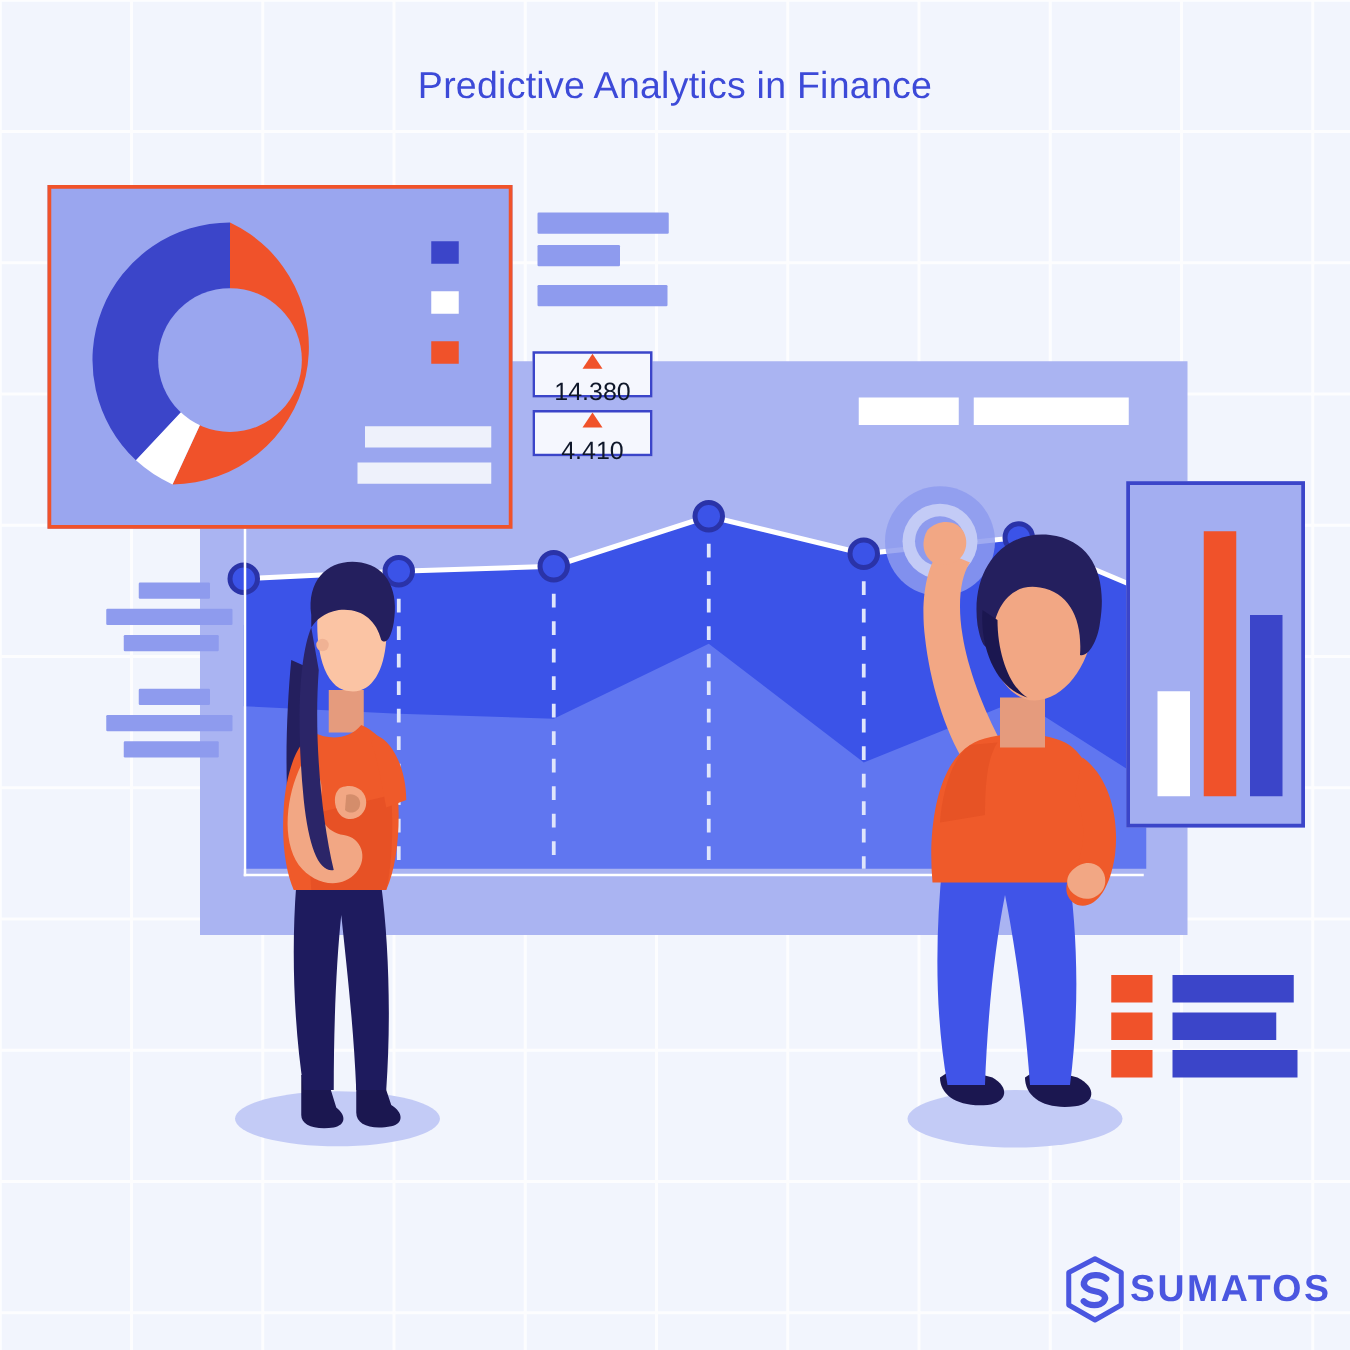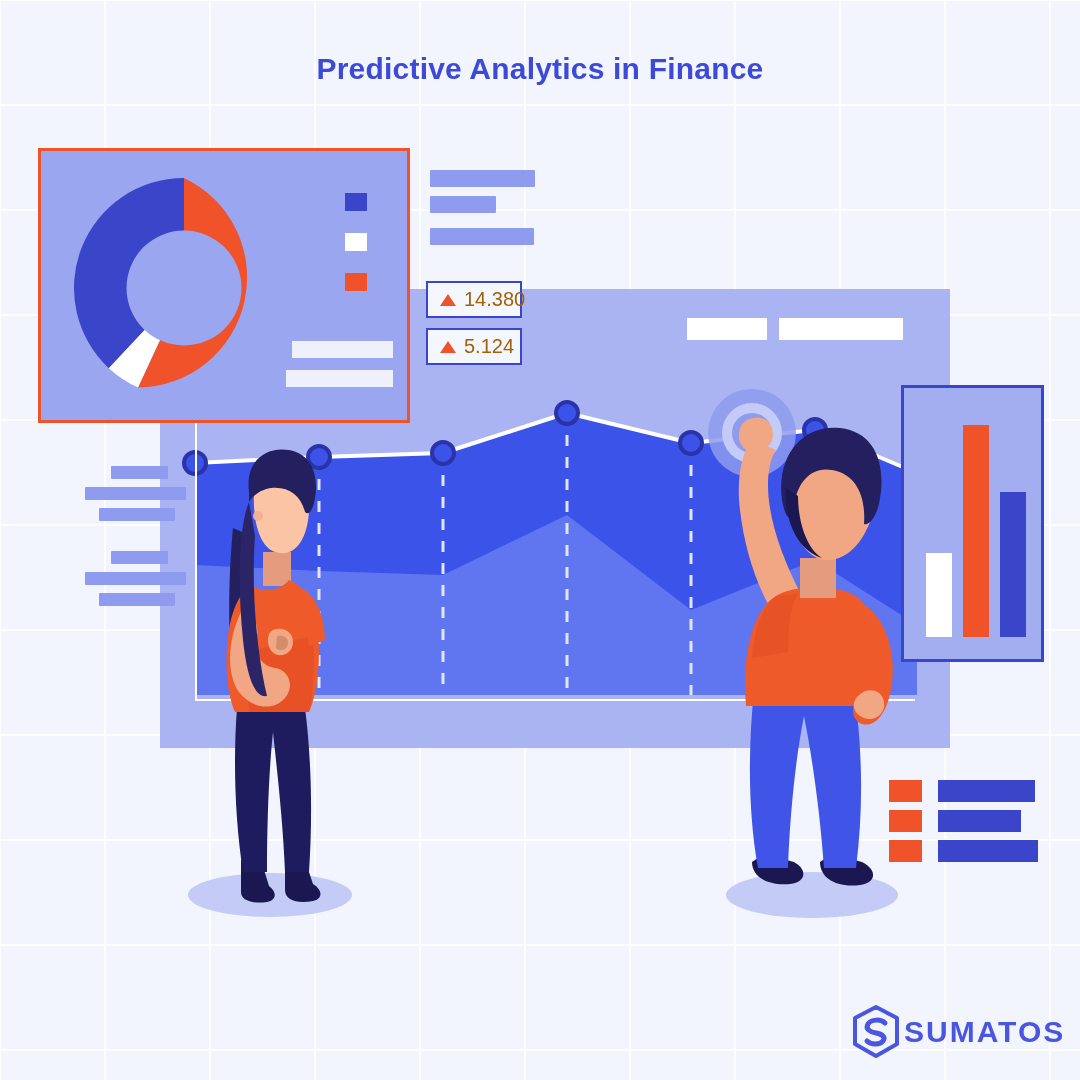--- a/index.html
+++ b/index.html
@@ -18,21 +18,21 @@
       linear-gradient(to bottom,#ffffff 0,#ffffff 2px,transparent 2px);
     background-size:105px 105px;
     background-position:-1px -1px;
     opacity:.85;
   }
 
   
   #title{
     position:absolute;left:0;right:0;top:52px;
     text-align:center;
-    font-size:30px;font-weight:bold;letter-spacing:.2px;
+    font-size:30px;font-weight:normal;letter-spacing:.2px;
     color:#3d4ad8;
   }
 
   
   .abs{position:absolute;}
 
   
   #main-panel{
     position:absolute;left:160px;top:289px;width:790px;height:459px;
     background:#aab4f2;
@@ -51,21 +51,21 @@
   }
   #donut-wrap{position:absolute;left:18px;top:12px;width:250px;height:250px;}
   .legend-sw{position:absolute;width:22px;height:18px;}
   .legend-ph{position:absolute;height:17px;background:#eef1fb;}
 
   
   .kpi{
     position:absolute;background:#f5f7fe;border:2px solid #3b45c9;
     box-sizing:border-box;display:flex;align-items:center;gap:8px;
     padding:0 12px;height:37px;width:96px;
-    font-size:20px;color:#a16207;font-weight:500;
+    font-size:20px;color:#0f172a;font-weight:500;flex-direction:column;
   }
   .kpi .tri{
     width:0;height:0;flex:0 0 auto;
     border-left:8px solid transparent;border-right:8px solid transparent;
     border-bottom:12px solid #f0522a;
   }
   .kpi .val{flex:1;text-align:right;white-space:nowrap;}
 
   
   #bar-card{
@@ -153,21 +153,21 @@
   <div class="dec-top" style="left:430px;top:170px;width:105px;"></div>
   <div class="dec-top" style="left:430px;top:196px;width:66px;"></div>
   <div class="dec-top" style="left:430px;top:228px;width:104px;"></div>
 
   <div class="kpi" style="left:426px;top:281px;">
     <span class="tri"></span>
     <span class="val">14.380</span>
   </div>
   <div class="kpi" style="left:426px;top:328px;">
     <span class="tri"></span>
-    <span class="val">5.124</span>
+    <span class="val">4.410</span>
   </div>
 
   <div class="dec" style="left:111px;top:466px;width:57px;"></div>
   <div class="dec" style="left:85px;top:487px;width:101px;"></div>
   <div class="dec" style="left:99px;top:508px;width:76px;"></div>
 
   <div class="dec" style="left:111px;top:551px;width:57px;"></div>
   <div class="dec" style="left:85px;top:572px;width:101px;"></div>
   <div class="dec" style="left:99px;top:593px;width:76px;"></div>
 

